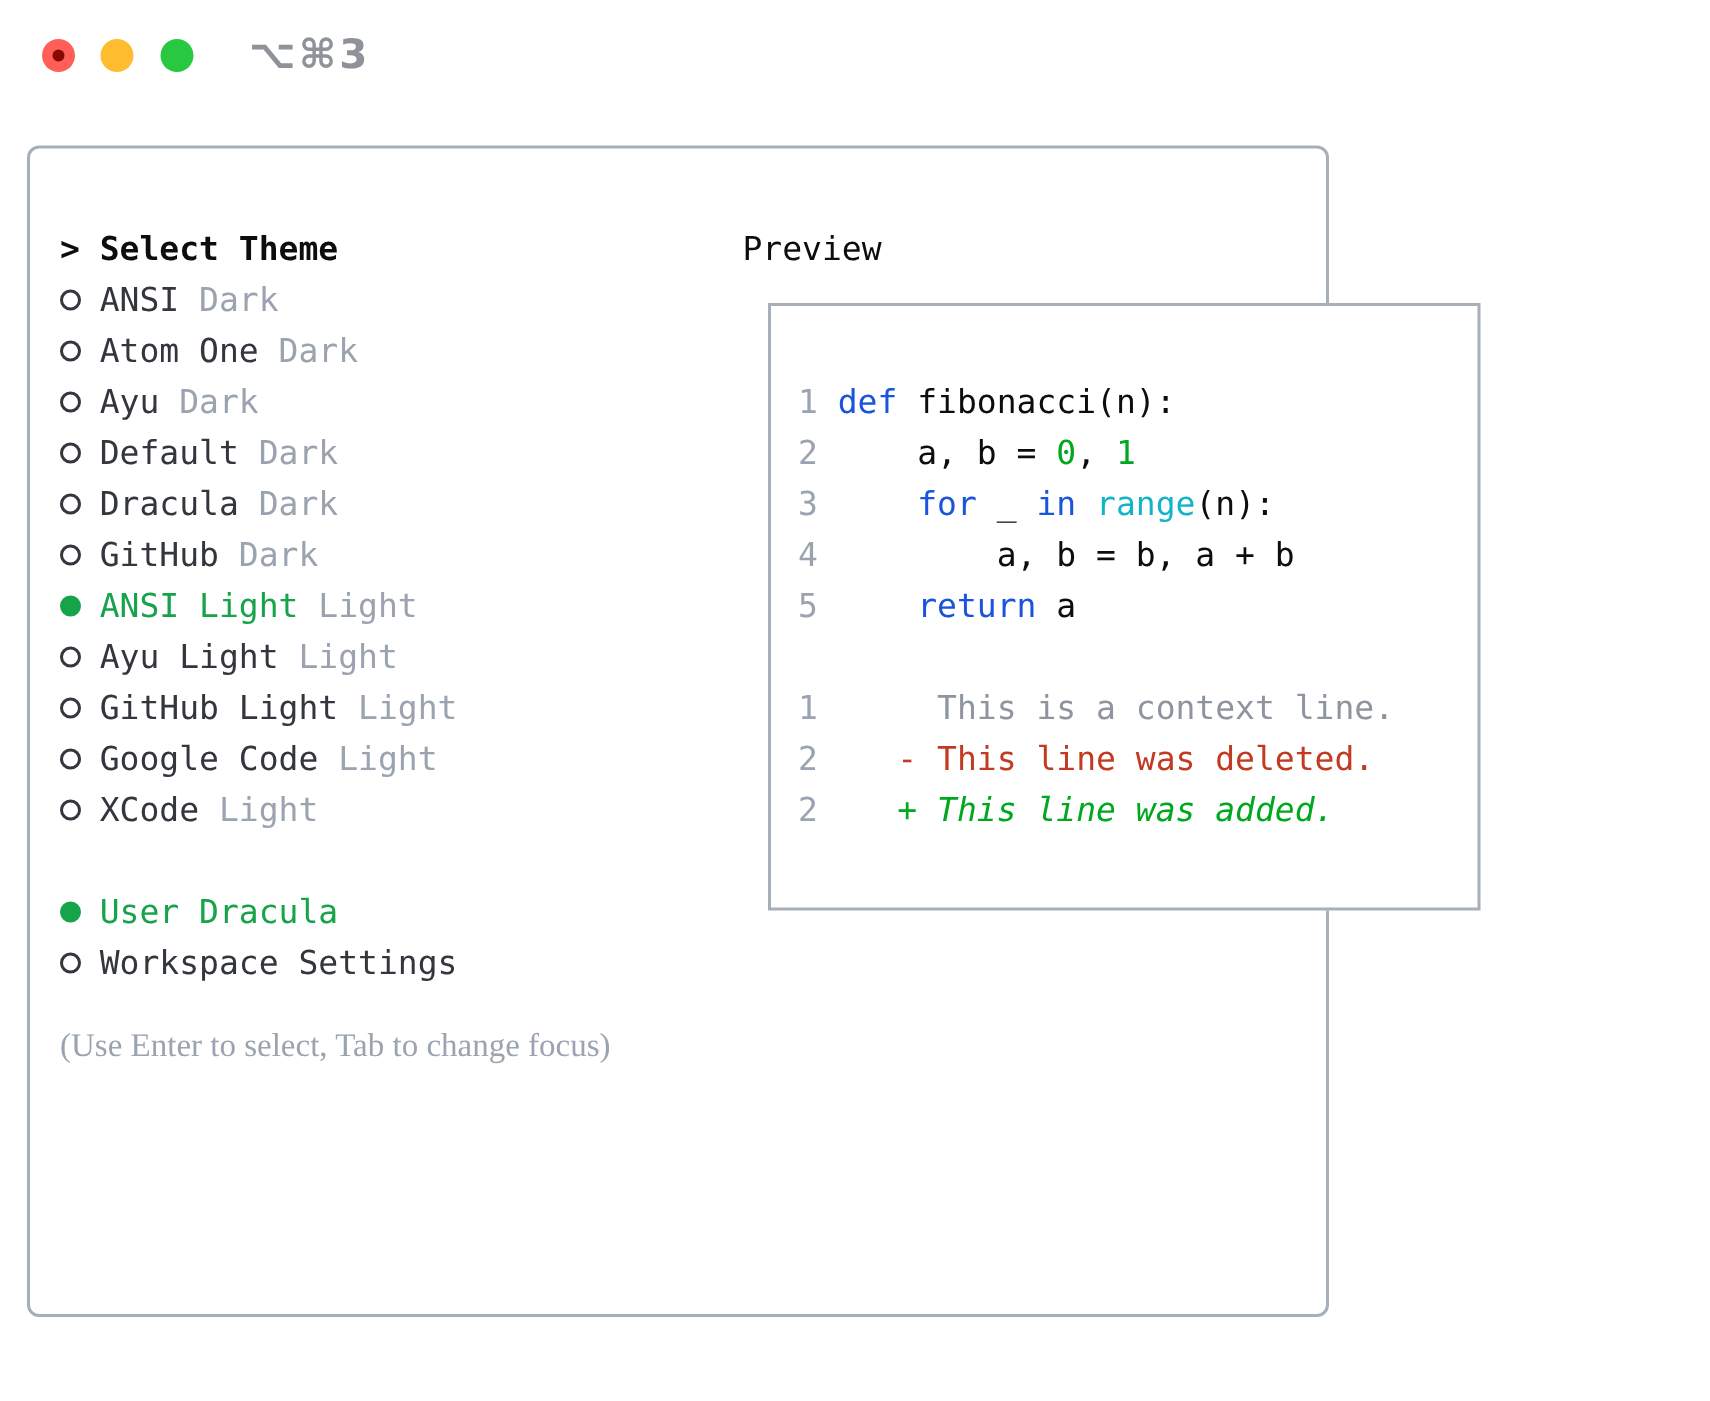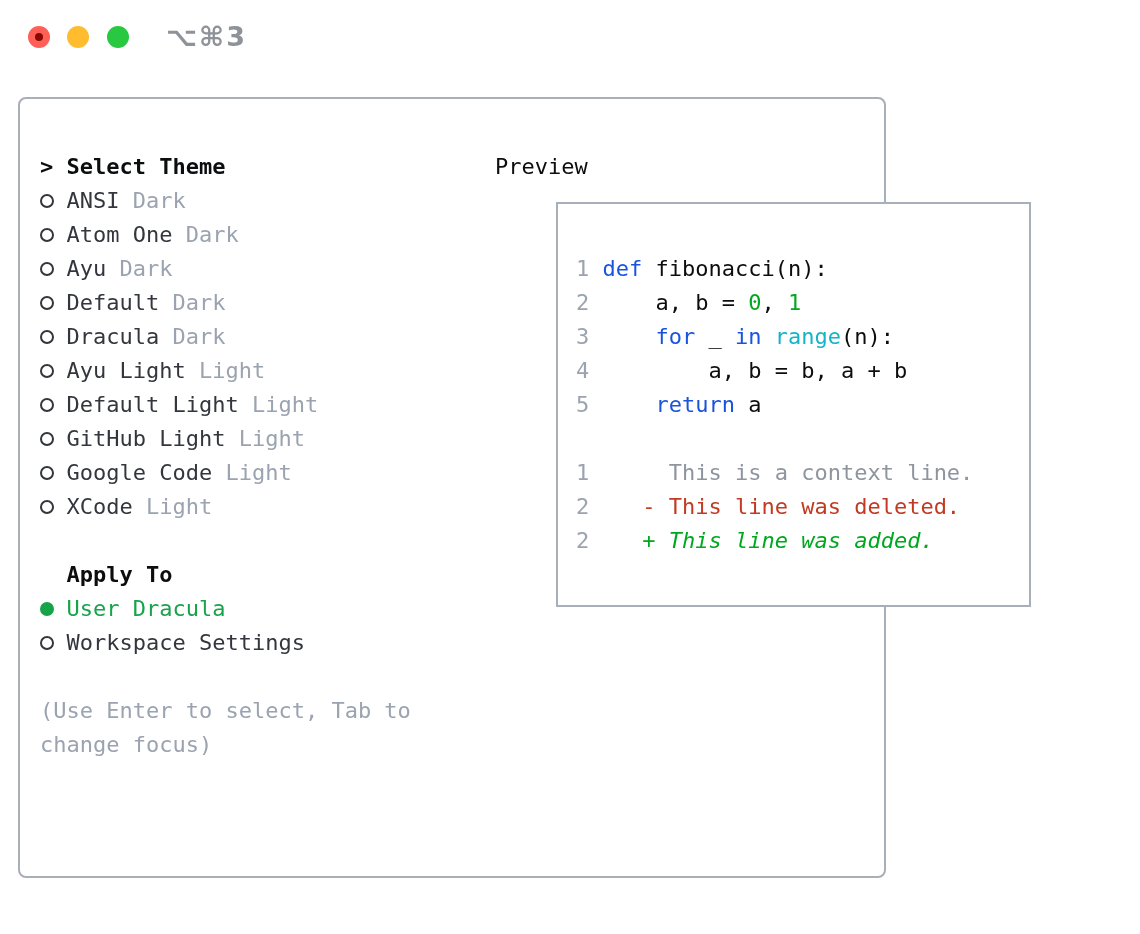--- a/index.html
+++ b/index.html
@@ -52,27 +52,27 @@
   .row{height:34px;white-space:pre;}
   .row.blank{height:34px;}
   .caret{display:inline-block;width:26.5px;font-weight:bold;color:var(--text-black);}
   .hdr{font-weight:bold;color:var(--text-black);}
   .marker{display:inline-block;width:26.5px;vertical-align:baseline;}
   .radio{display:inline-block;width:14px;height:14px;border:2px solid var(--text-dark);border-radius:50%;}
   .radio.sel{background:var(--accent-green);border-color:var(--accent-green);}
   .t-name{color:var(--text-dark);margin-top:20px;}
   .t-name.sel{color:var(--accent-green);}
   .t-variant{color:var(--text-gray);}
-  .hint{margin-top:34px;color:var(--text-gray);white-space:normal;width:420px;}
+  .hint{margin-top:20px;color:var(--text-gray);white-space:normal;width:420px;font-family:Liberation Serif, serif;}
   
   .preview-hdr{position:absolute;left:475px;top:51px;font-weight:normal;color:var(--text-black);}
   .preview-box{
     position:absolute;left:492px;top:103px;width:475px;height:405px;
     border:2px solid var(--border-gray);background:#fff;
-    padding:48px 0 0 18px;overflow:hidden;margin-left:44px;
+    padding:48px 0 0 18px;overflow:hidden;
   }
   .pline{height:34px;white-space:pre;}
   .gutter{display:inline-block;width:26.5px;color:var(--text-gray);}
   .tok-p{color:var(--text-black);}
   .tok-kw{color:var(--syntax-blue);}
   .tok-num{color:var(--syntax-green);}
   .tok-fn{color:var(--syntax-cyan);}
   .tok-ctx{color:var(--ctx-gray);}
   .tok-del{color:var(--diff-red);}
   .tok-add{color:var(--syntax-green);font-style:italic;}
@@ -89,29 +89,29 @@
 
   <div class="left-col">
     <div class="row"><span class="caret">&gt;</span><span class="hdr">Select Theme</span></div>
 
     <div id="theme-list">
         <div class="row"><span class="marker"><span class="radio"></span></span><span class="t-name">ANSI</span><span class="t-variant"> Dark</span></div>
         <div class="row"><span class="marker"><span class="radio"></span></span><span class="t-name">Atom One</span><span class="t-variant"> Dark</span></div>
         <div class="row"><span class="marker"><span class="radio"></span></span><span class="t-name">Ayu</span><span class="t-variant"> Dark</span></div>
         <div class="row"><span class="marker"><span class="radio"></span></span><span class="t-name">Default</span><span class="t-variant"> Dark</span></div>
         <div class="row"><span class="marker"><span class="radio"></span></span><span class="t-name">Dracula</span><span class="t-variant"> Dark</span></div>
+        <div class="row"><span class="marker"><span class="radio"></span></span><span class="t-name">GitHub</span><span class="t-variant"> Dark</span></div>
+        <div class="row"><span class="marker"><span class="radio sel"></span></span><span class="t-name sel">ANSI Light</span><span class="t-variant"> Light</span></div>
         <div class="row"><span class="marker"><span class="radio"></span></span><span class="t-name">Ayu Light</span><span class="t-variant"> Light</span></div>
-        <div class="row"><span class="marker"><span class="radio"></span></span><span class="t-name">Default Light</span><span class="t-variant"> Light</span></div>
         <div class="row"><span class="marker"><span class="radio"></span></span><span class="t-name">GitHub Light</span><span class="t-variant"> Light</span></div>
         <div class="row"><span class="marker"><span class="radio"></span></span><span class="t-name">Google Code</span><span class="t-variant"> Light</span></div>
         <div class="row"><span class="marker"><span class="radio"></span></span><span class="t-name">XCode</span><span class="t-variant"> Light</span></div>
       </div>
 
     <div class="row blank"></div>
-    <div class="row"><span class="marker"></span><span class="hdr">Apply To</span></div>
 
     <div id="apply-list">
         <div class="row"><span class="marker"><span class="radio sel"></span></span><span class="t-name sel">User Dracula</span></div>
         <div class="row"><span class="marker"><span class="radio"></span></span><span class="t-name">Workspace Settings</span></div>
       </div>
 
     <div class="hint">(Use Enter to select, Tab to change focus)</div>
   </div>
 
   <div class="preview-hdr">Preview</div>

